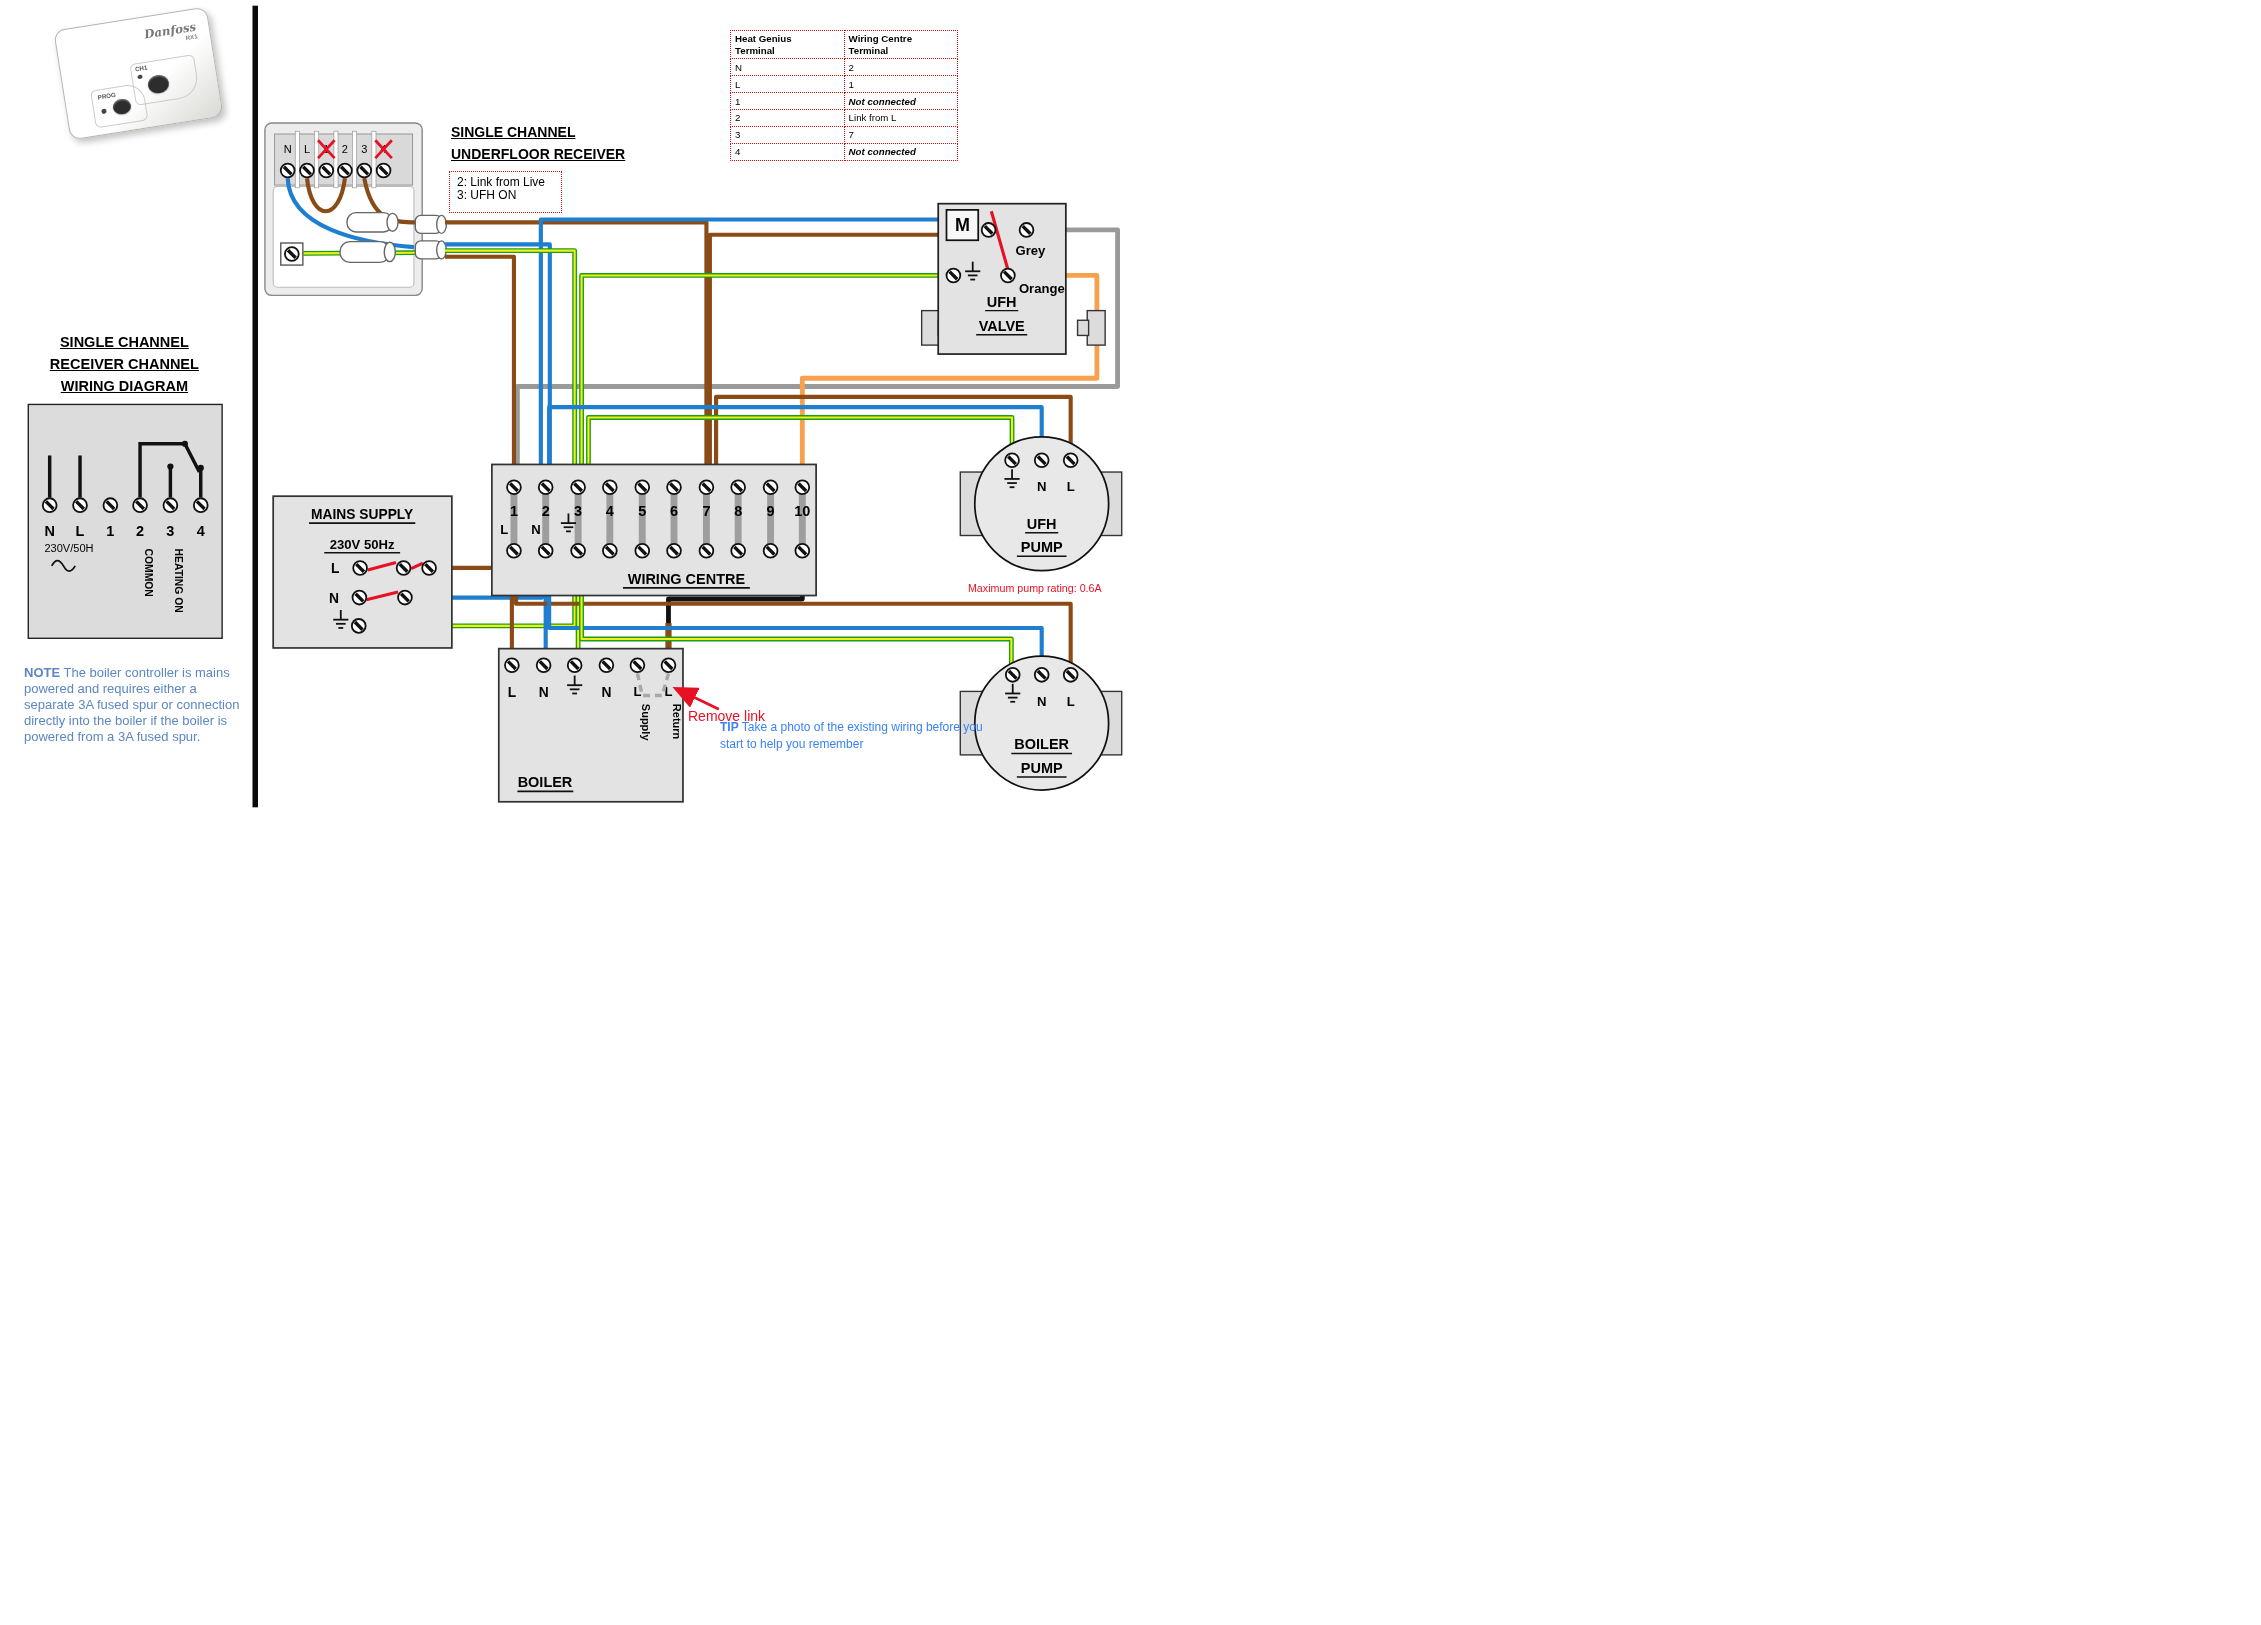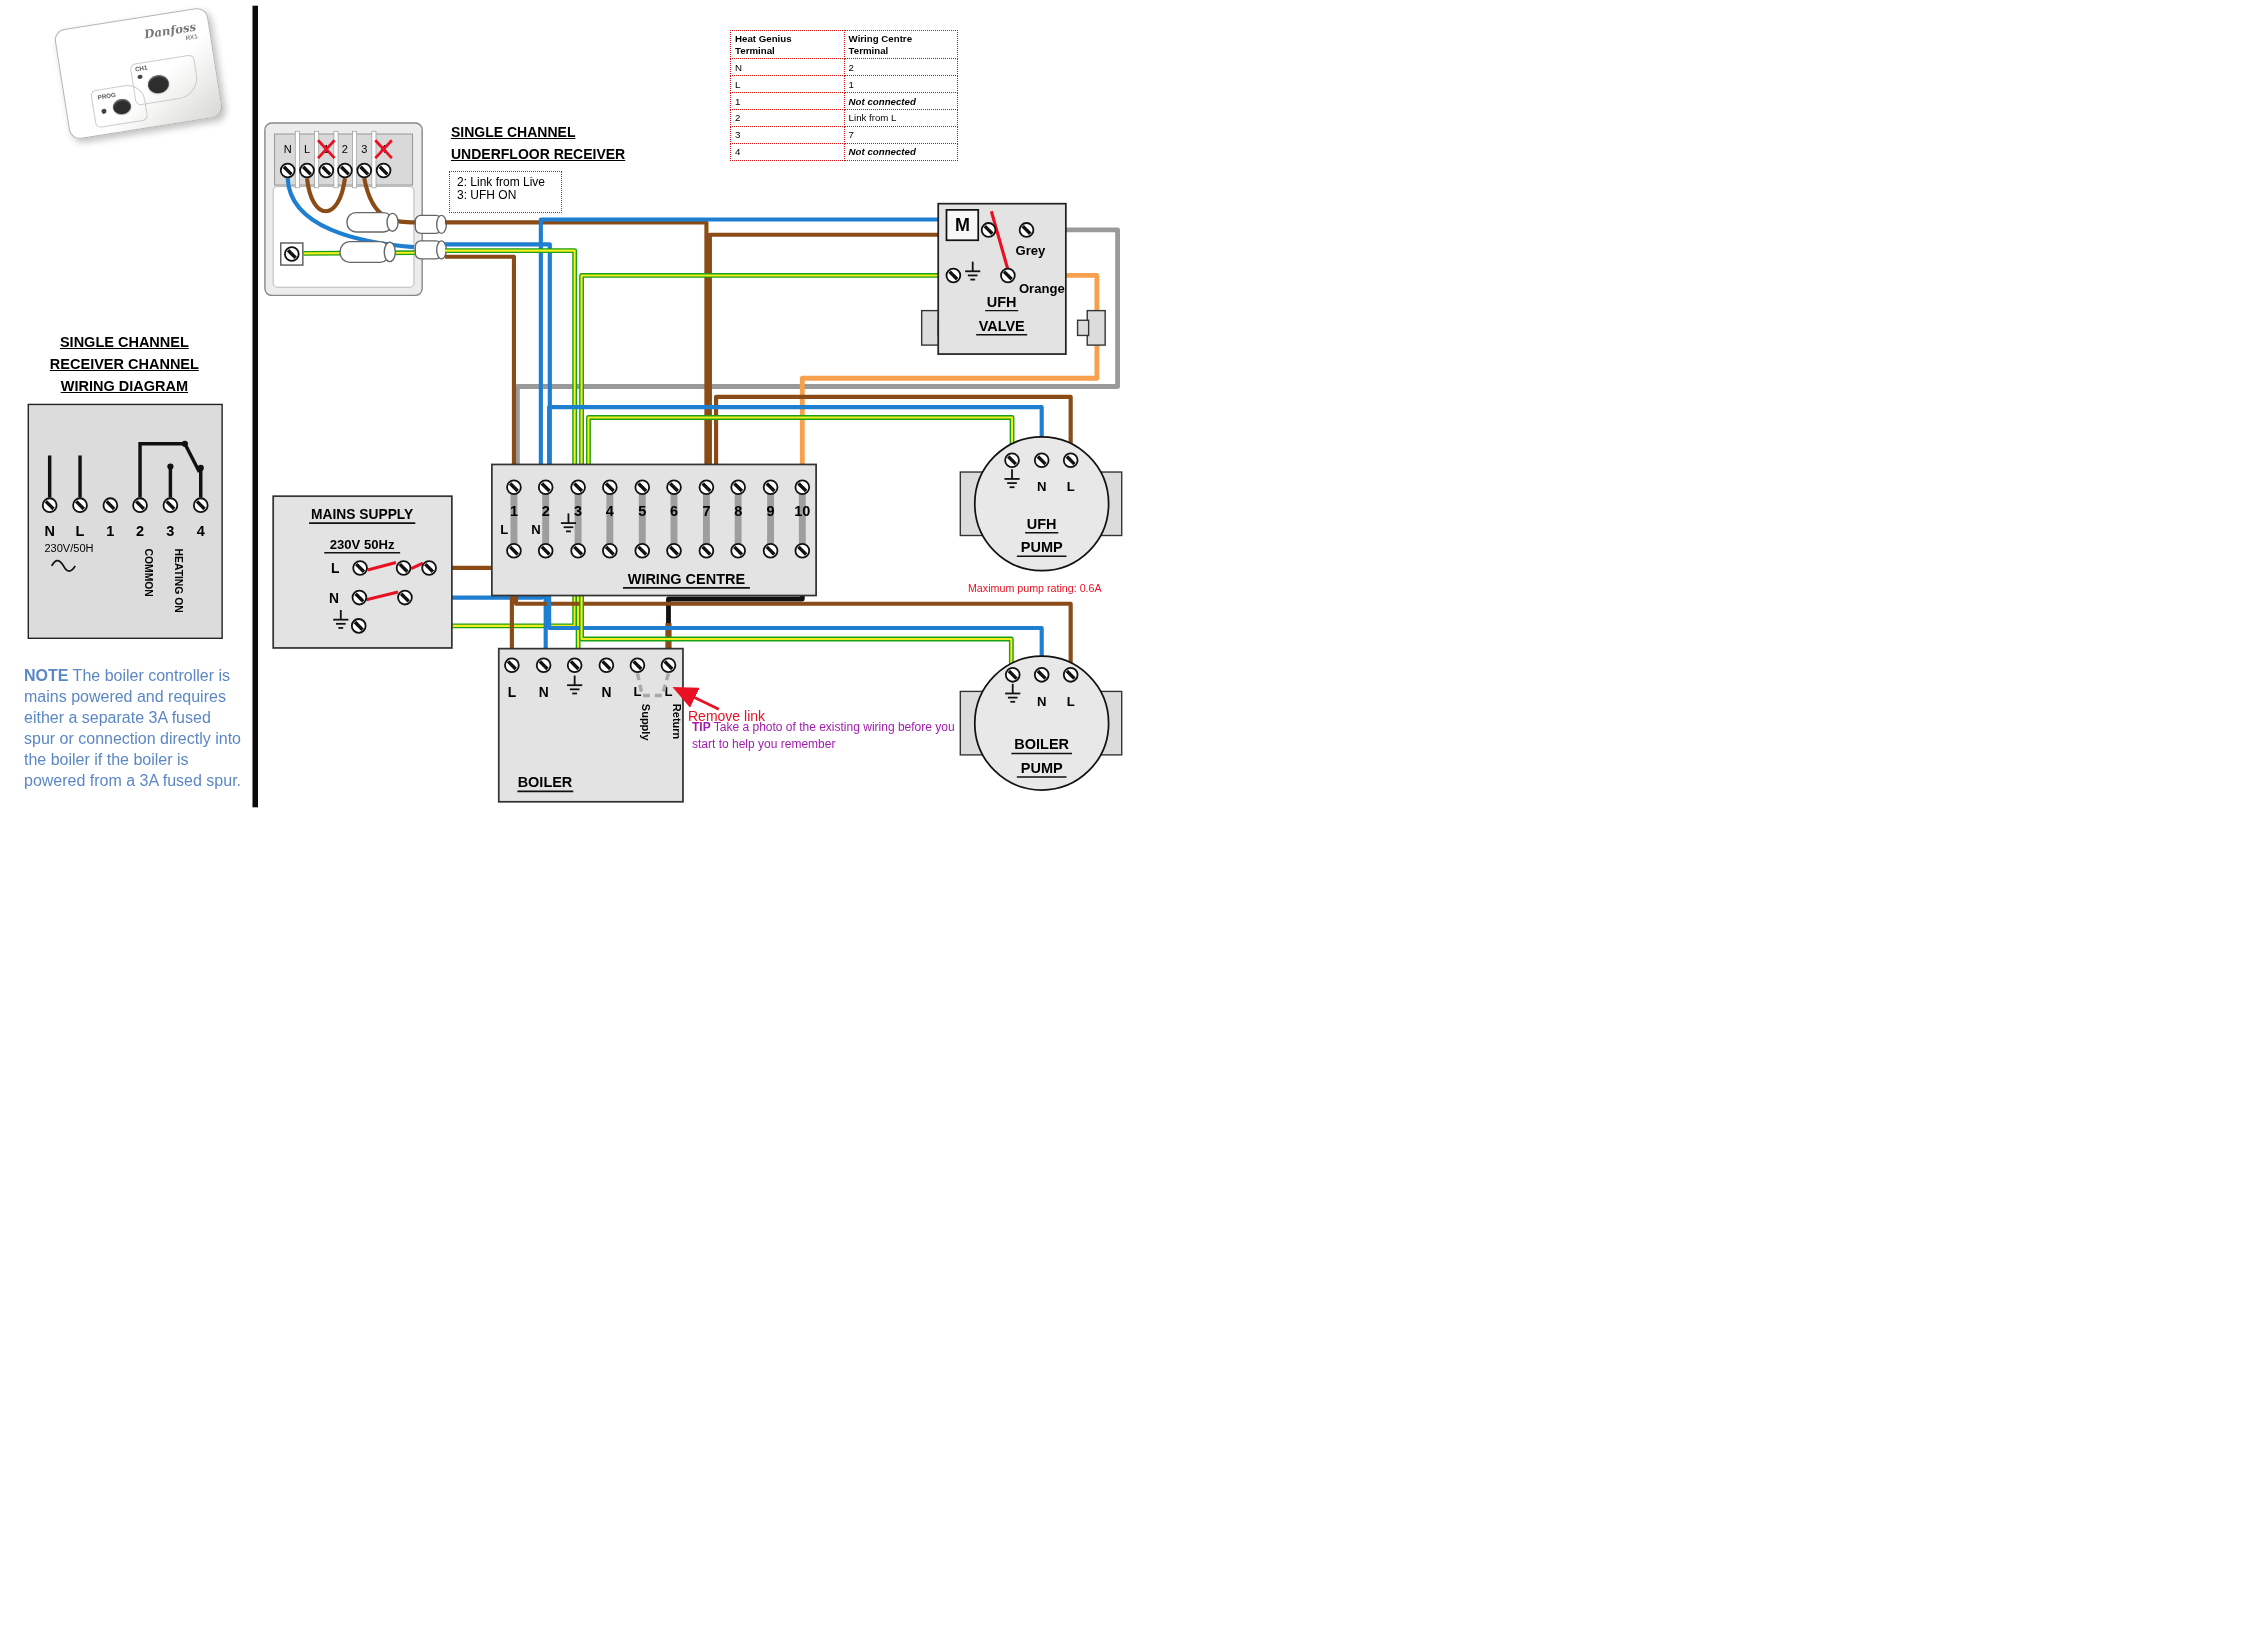--- a/index.html
+++ b/index.html
@@ -7,21 +7,21 @@
   #canvas{position:relative;width:1130px;height:813px;background:#fff;overflow:hidden;}
   #diagram-svg{position:absolute;left:0;top:0;}
   .overlay{position:absolute;}
   .big-title{width:235px;left:7px;top:137px;text-align:center;font-size:32px;font-weight:bold;line-height:50px;color:#000;}
   .big-title div{text-decoration:underline;}
   .sub-title{width:228px;left:10.4px;top:331px;text-align:center;font-size:14.5px;font-weight:bold;line-height:22px;}
   .sub-title div{text-decoration:underline;}
   .rx-heading{left:451px;top:123px;width:235px;font-size:14px;font-weight:bold;line-height:18px;}
   .rx-heading div{text-decoration:underline;margin-bottom:4.1px;display:table;}
   .info-box{left:449px;top:171px;width:104px;height:36px;border:1.4px dotted #cc1111;padding:4.1px 0 0 7px;font-size:12px;line-height:13px;}
-  .note-block{left:24px;top:665px;width:222px;font-size:16px;line-height:21px;}
+  .note-block{left:24px;top:665px;width:222px;font-size:13px;line-height:16px;}
   .tip-block{left:692px;top:719px;width:276px;font-size:12px;line-height:16.6px;}
   .remove-label{left:688px;top:708px;width:97px;font-size:14px;}
   b.inl{font-weight:bold;}
   table.hg{left:730px;top:30px;position:absolute;border-collapse:collapse;width:228px;table-layout:fixed;}
   table.hg th,table.hg td{border:1.4px dotted #cc1111;font-size:9.7px;padding:0.7px 4.1px;height:14.5px;text-align:left;vertical-align:middle;}
   table.hg th{text-align:left;font-weight:bold;height:26px;line-height:11.7px;}
   table.hg td.em{font-weight:bold;font-style:italic;}
   
   .device{left:61px;top:18px;width:153px;height:109px;transform:rotate(-9deg);background:linear-gradient(145deg,#ffffff 60%,#d8d8d4 100%);border:0.7px solid #b5b5b0;border-radius:11px;box-shadow:2.8px 4.1px 7px rgba(0,0,0,0.25);}
   .device .brand{position:absolute;right:12.4px;top:9.7px;font-family:"DejaVu Serif", serif;font-style:italic;font-weight:bold;font-size:11.7px;color:#777;}
@@ -391,21 +391,21 @@
           <td>4</td>
           <td class="em">Not connected</td>
         </tr>
 </tbody>
     </table>
 
 <div class="overlay note-block" style="color: rgb(91, 135, 197);">
   <b class="inl">NOTE</b><span> The boiler controller is mains powered and requires either a separate 3A fused spur or connection directly into the boiler if the boiler is powered from a 3A fused spur.</span>
 </div>
 
-<div class="overlay tip-block" style="color: #a21caf;">
+<div class="overlay tip-block" style="color: #3b82f6; margin-left: 28px;">
   <b class="inl">TIP</b><span> Take a photo of the existing wiring before you start to help you remember</span>
 </div>
 
 <div class="overlay remove-label" style="color: rgb(232, 17, 35);">Remove link</div>
 
 <div class="overlay device">
   <div class="brand">Danfoss</div>
   <div class="model">RX1</div>
   <div class="prog-zone">
     <div class="prog-label">PROG</div>

